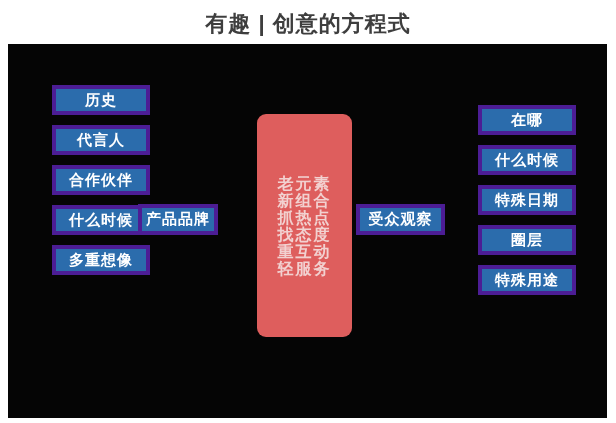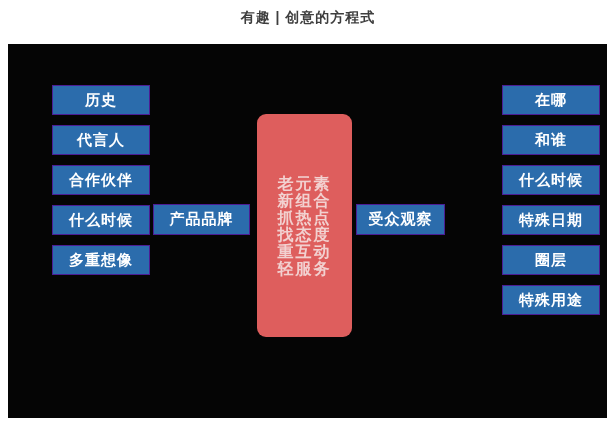--- a/index.html
+++ b/index.html
@@ -2,44 +2,44 @@
 <html><head>
 <meta charset="utf-8">
 <style>
   html,body{margin:0;padding:0;background:#ffffff;}
   .stage{
     position:relative;width:616px;height:423px;background:#ffffff;
     font-family:"Liberation Sans", sans-serif;overflow:hidden;
   }
   .title{
     position:absolute;left:0;top:9px;width:100%;
-    text-align:center;font-size:14px;font-weight:bold;color:#3e3e3e;
+    text-align:center;font-size:22px;font-weight:bold;color:#3e3e3e;
     letter-spacing:1px;
   }
   .panel{
     position:absolute;left:8px;top:44px;width:599px;height:374px;
     background:#050505;
   }
   .col{
     position:absolute;top:41px;width:98px;
     display:flex;flex-direction:column;gap:10px;
   }
   .col-left{left:44px;}
-  .col-right{left:494px;}
+  .col-right{left:470px;margin-top:20px;}
   .node{
     height:30px;box-sizing:border-box;
-    background:#2b6cac;border:1px solid #4c1d95;
+    background:#2b6cac;border:4px solid #4c1d95;
     color:#ffffff;font-size:15px;font-weight:bold;
     display:flex;align-items:center;justify-content:center;
     letter-spacing:1px;
   }
   .connector{
     position:absolute;top:160px;height:31px;
   }
-  .connector-left{left:145px;width:97px;}
+  .connector-left{left:130px;width:80px;}
   .connector-right{left:348px;width:89px;}
   .formula{
     position:absolute;left:249px;top:70px;width:95px;height:223px;
     background:#de5e5d;border-radius:9px;
     display:flex;flex-direction:column;align-items:center;justify-content:center;
     color:#f2d1d0;font-size:16px;font-weight:bold;line-height:17px;
     letter-spacing:2px;
   }
   .formula-line{white-space:nowrap;}
 </style>
@@ -67,21 +67,20 @@
       <div class="formula-line">抓热点</div>
       <div class="formula-line">找态度</div>
       <div class="formula-line">重互动</div>
       <div class="formula-line">轻服务</div>
     </div>
 
     <div class="node connector connector-right">受众观察</div>
 
     <div class="col col-right">
       <div class="node">在哪</div>
-      <div class="node">和谁</div>
       <div class="node">什么时候</div>
       <div class="node">特殊日期</div>
       <div class="node">圈层</div>
       <div class="node">特殊用途</div>
     </div>
 
   </div>
 </div>
 
 </body></html>

